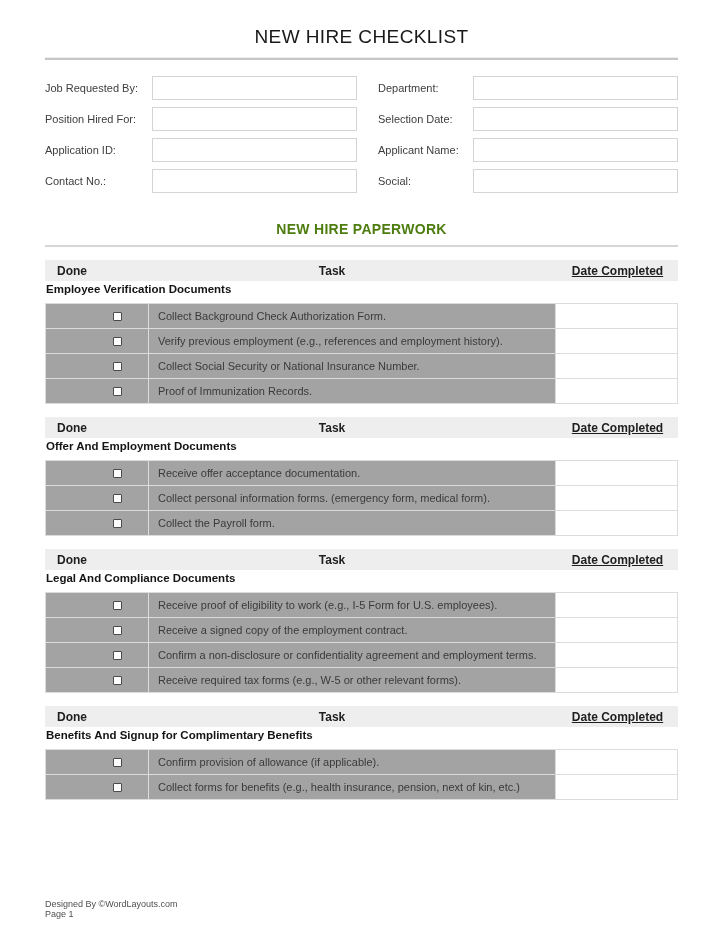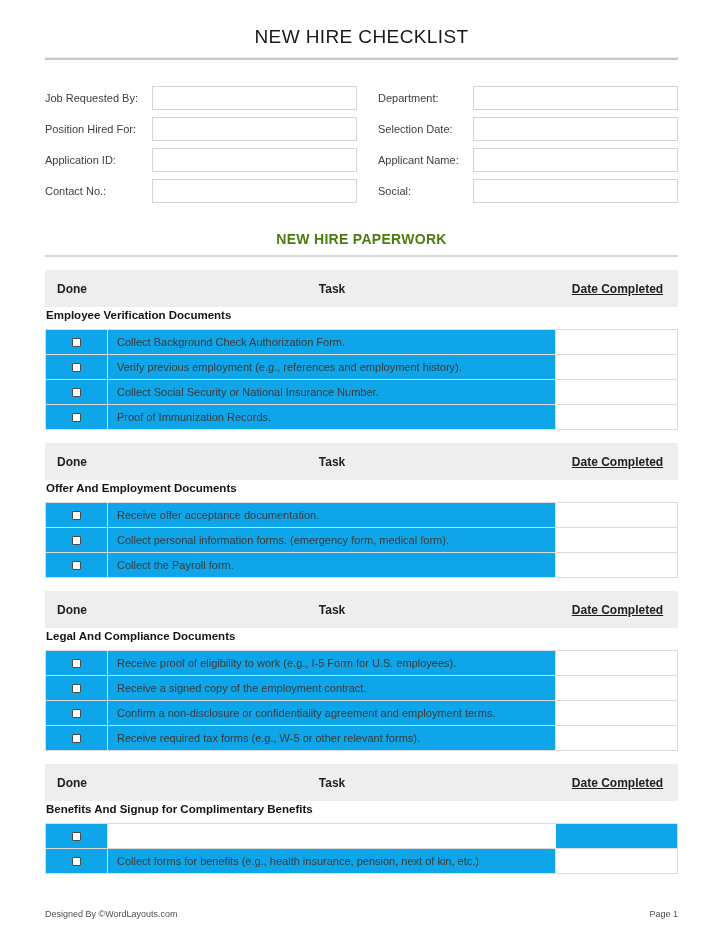--- a/index.html
+++ b/index.html
@@ -9,58 +9,58 @@
     font-family:"Liberation Sans","DejaVu Sans",sans-serif;
     color:#3a3a3a; overflow:hidden;
   }
   .page { position:relative; width:720px; height:931px; padding:26px 42px 0 45px; background:#fff; }
 
   
   .doc-title { text-align:center; font-size:19px; font-weight:normal; color:#191919; letter-spacing:.4px; line-height:22px; }
   .title-rule { margin-top:9px; height:3px; background:#c6c6c6; border-top:1px solid #ededed; }
 
   
-  .form-grid { margin-top:26px; display:grid; grid-template-columns:312px 300px; column-gap:21px; row-gap:7px; }
+  .form-grid { margin-top:16px; display:grid; grid-template-columns:312px 300px; column-gap:21px; row-gap:7px; }
   .form-row { display:flex; align-items:center; height:24px; }
   .form-label { font-size:11px; color:#3d3d3d; flex:0 0 auto; }
   .form-grid .form-row:nth-child(odd) .form-label { width:107px; }
   .form-grid .form-row:nth-child(even) .form-label { width:95px; }
   .form-input {
     flex:1; height:24px; border:1px solid #d4d4d4; background:#fff;
     font-family:inherit; font-size:11px; color:#3a3a3a; padding:0 6px; outline:none;
   }
 
   
   .paperwork-heading { margin-top:28px; text-align:center; font-size:14px; font-weight:bold; color:#4d7c0f; letter-spacing:.3px; }
   .thin-rule { margin-top:8px; height:2px; background:#d6d6d6; }
 
   
   .table-head {
     margin-top:13px; display:grid; grid-template-columns:62px auto 121px;
-    background:#eeeeee; height:37px; align-items:center;
+    background:#eeeeee; height:21px; align-items:center;
     font-size:12px; font-weight:bold; color:#1e1e1e;
   }
   .th-done { padding-left:12px; }
   .th-task { text-align:center; }
   .th-date { text-align:center;text-decoration:underline; }
   .group-title { margin:2px 0 8px 1px; font-size:11.5px; font-weight:bold; color:#141414; }
   .task-table { border-top:1px solid #dcdcdc; }
   .task-row {
     display:grid; grid-template-columns:62px auto 121px; height:25px;
-    border:1px solid #dcdcdc; border-top:none; align-items:stretch; background:#0ea5e9;
+    border:1px solid #dcdcdc; border-top:none; align-items:stretch; background:#a3a3a3;padding-left:41px;
   }
   .cell-done { display:flex; align-items:center; justify-content:center; border-right:1px solid #dcdcdc; }
   .checkbox { width:9px; height:9px; border:1px solid #4a4a4a; border-radius:1px; background:#fff; display:inline-block; }
   .cell-task { display:flex; align-items:center; padding-left:9px; font-size:11px; color:#3a3a3a; border-right:1px solid #dcdcdc; white-space:nowrap; overflow:hidden; }
   .cell-date { background:#fff; }
 
   
   .page-footer {
     position:absolute; left:45px; right:42px; bottom:12px;
-    display:flex; justify-content:space-between; font-size:9px; color:#4f4f4f;
+    display:flex; font-size:9px; color:#4f4f4f;flex-direction:column;
   }
 </style>
 </head>
 <body>
 
 <div class="page">
 
   <div class="doc-title">NEW HIRE CHECKLIST</div>
   <div class="title-rule"></div>
 
@@ -208,20 +208,21 @@
         <div class="th-done">Done</div>
         <div class="th-task">Task</div>
         <div class="th-date">Date Completed</div>
       </div>
       <div class="group-title">Benefits And Signup for Complimentary Benefits</div>
       <div class="task-table">
         <div class="task-row">
           <div class="cell-done">
             <span class="checkbox"></span>
           </div>
+          <div class="cell-task">Confirm provision of allowance (if applicable).</div>
           <div class="cell-date"></div>
         </div>
         <div class="task-row">
           <div class="cell-done">
             <span class="checkbox"></span>
           </div>
           <div class="cell-task">Collect forms for benefits (e.g., health insurance, pension, next of kin, etc.)</div>
           <div class="cell-date"></div>
         </div>
       </div>

